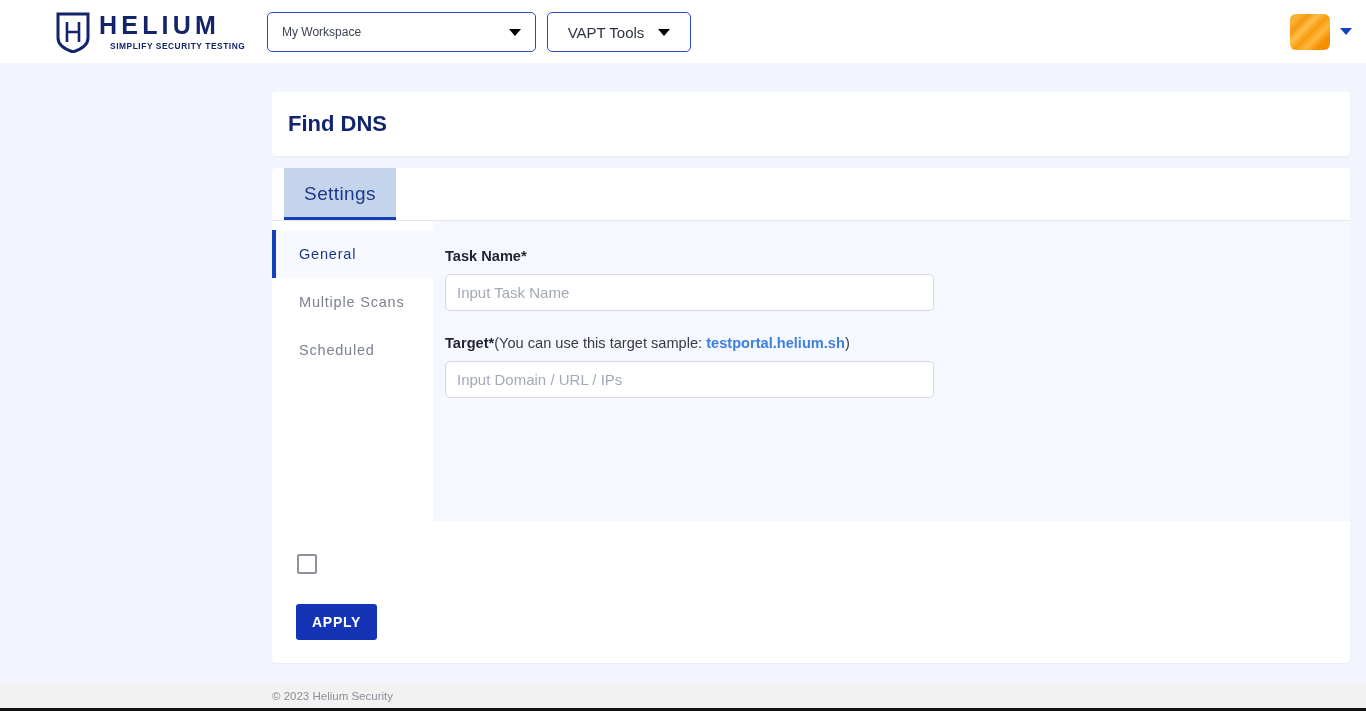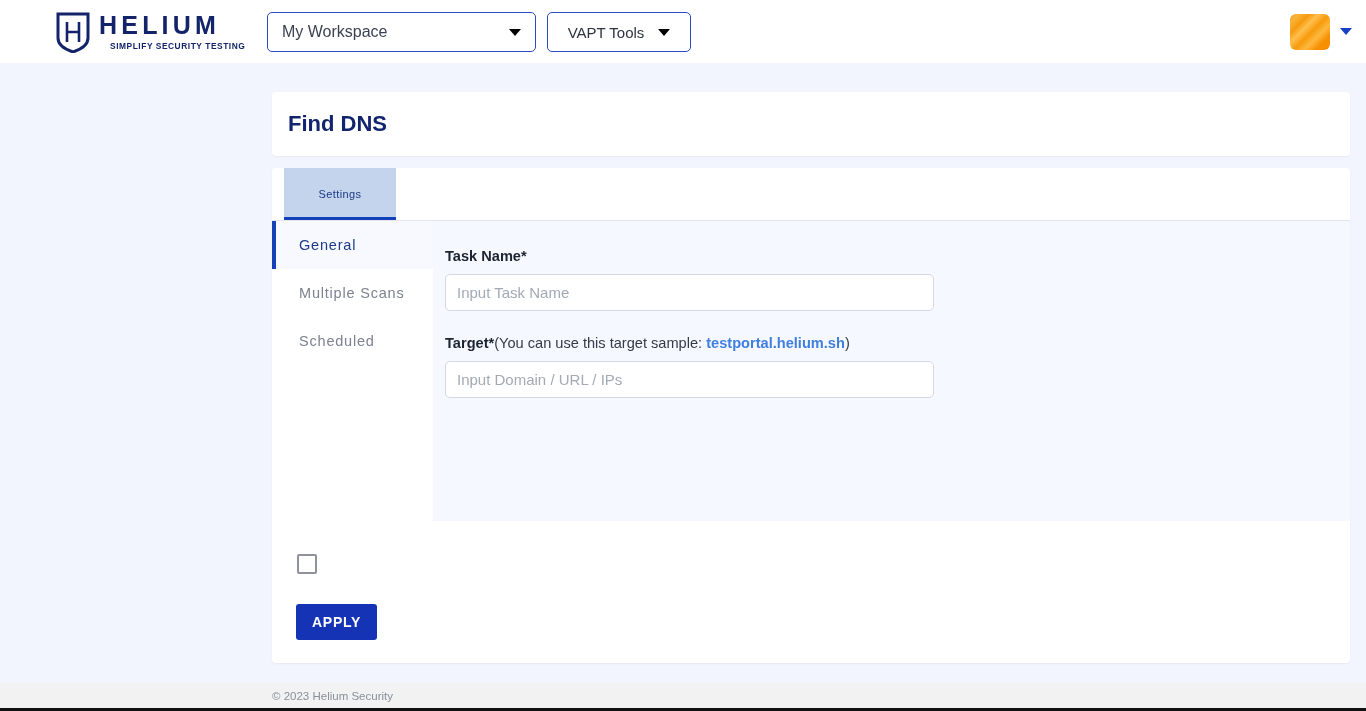--- a/index.html
+++ b/index.html
@@ -36,21 +36,21 @@
   .workspace-select {
     position: absolute; left: 267px; top: 12px;
     width: 269px; height: 40px;
     border: 1px solid #2a49c2; border-radius: 5px;
     background: #fff;
     display: flex; align-items: center;
     padding: 0 14px;
     cursor: pointer;
   }
   .workspace-select .ws-label {
-    font-size: 16px; color: #3b4252; flex: 1;
+    font-size: 12px; color: #3b4252; flex: 1;
   }
   .caret {
     width: 0; height: 0;
     border-left: 6px solid transparent;
     border-right: 6px solid transparent;
     border-top: 7px solid #000;
   }
 
   .vapt-btn {
     position: absolute; left: 547px; top: 12px;
@@ -112,32 +112,32 @@
     border-bottom: 1px solid #e3e6ed;
   }
   .tab {
     position: absolute; left: 12px; top: 0;
     width: 112px; height: 52px;
     background: #c3d4ec;
     display: flex; align-items: center; justify-content: center;
     cursor: pointer;
   }
   .tab .tab-label {
-    font-size: 11px; color: #1c3a86; letter-spacing: .4px;
+    font-size: 19px; color: #1c3a86; letter-spacing: .4px;
   }
   .tab::after {
     content: ""; position: absolute; left: 0; bottom: 0;
     width: 112px; height: 3px; background: #1441b8;
   }
 
   
   .body-row { display: flex; height: 300px; }
 
   .sidenav {
-    width: 161px; background: #fff; 
+    width: 161px; background: #fff; padding-top: 9px;
     flex-shrink: 0;
   }
   .nav-item {
     height: 48px; display: flex; align-items: center;
     padding-left: 27px;
     font-size: 14.5px; color: #7c8290; letter-spacing: .8px;
     cursor: pointer;
   }
   .nav-item.active {
     color: #1c3a86; background: #f7f9fe;

